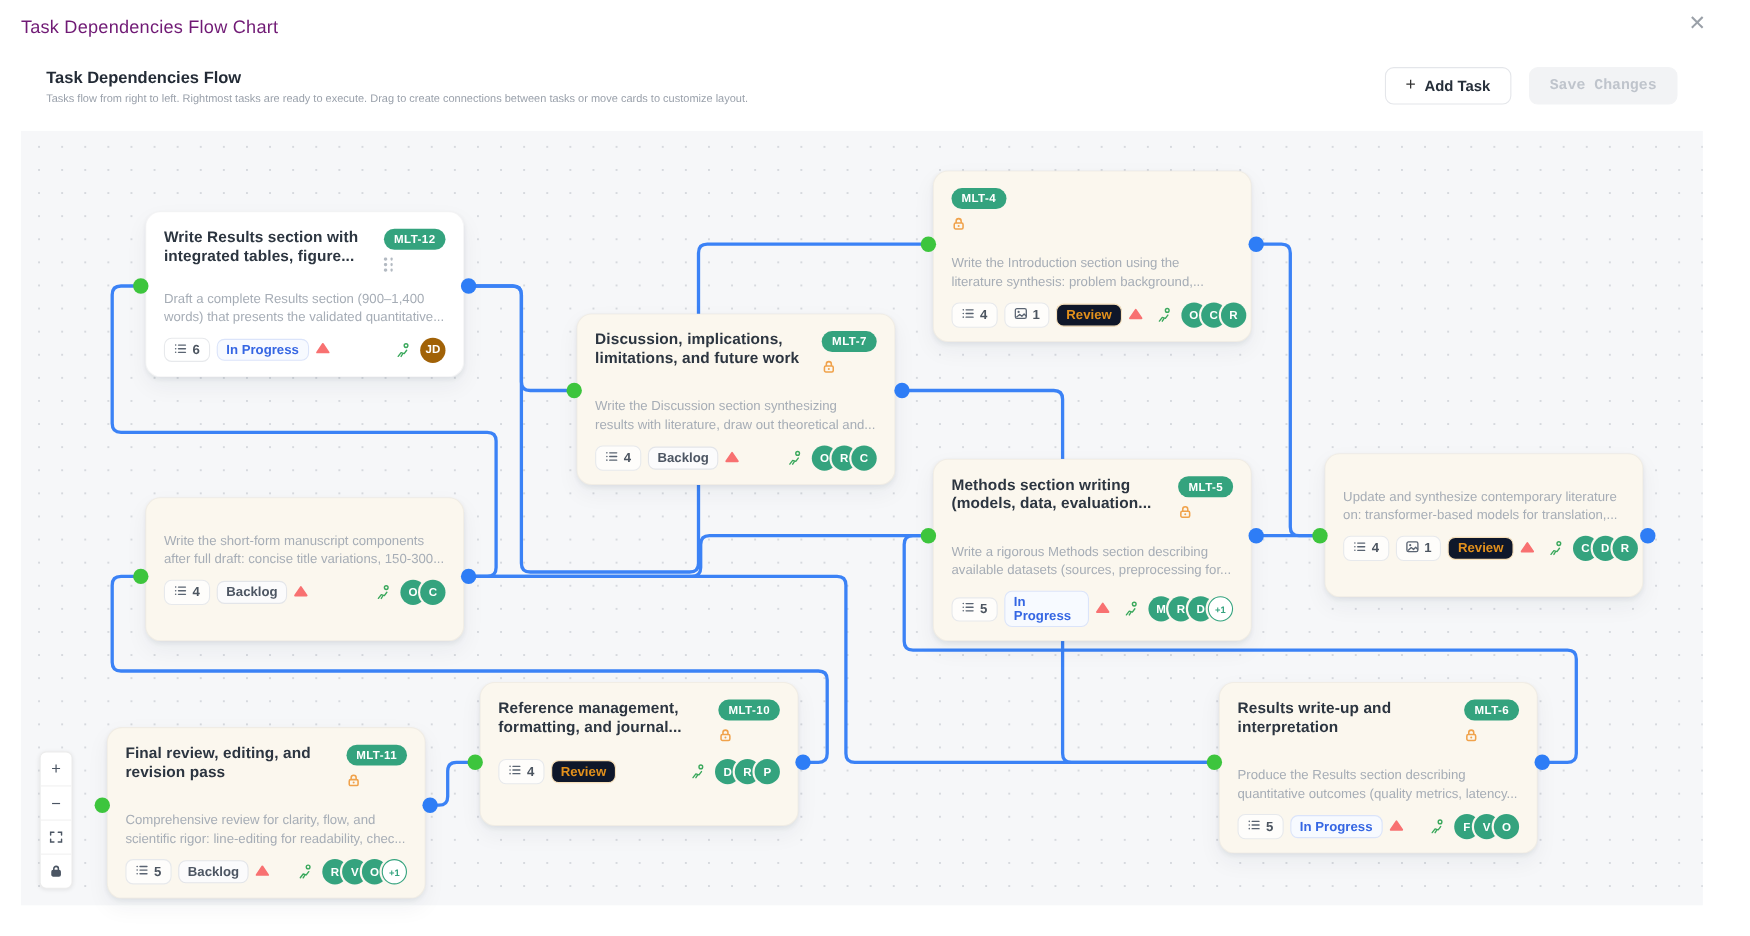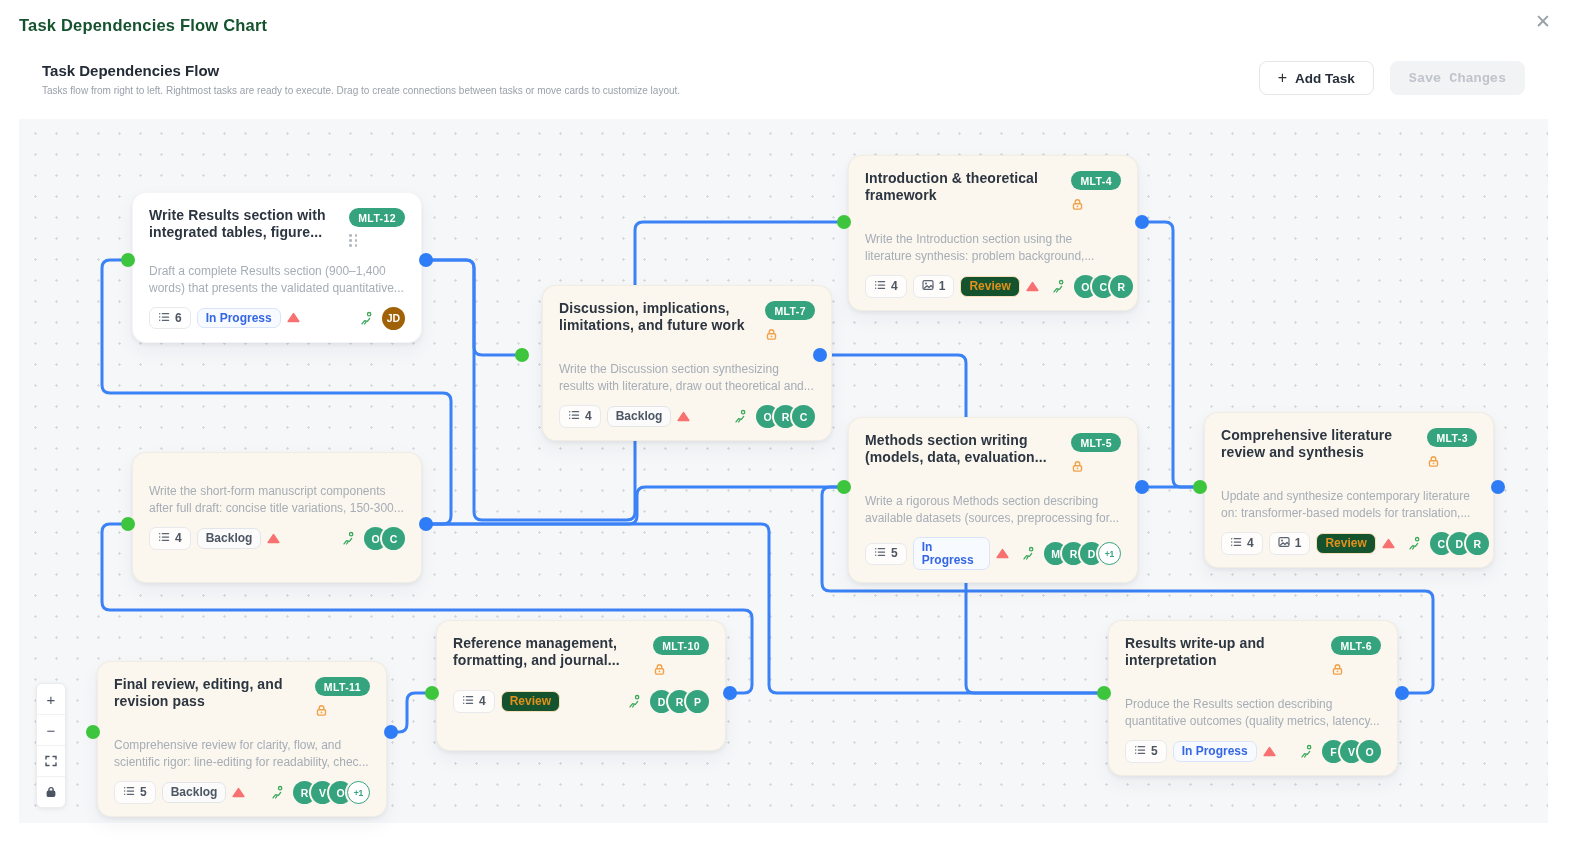--- a/index.html
+++ b/index.html
@@ -1,20 +1,20 @@
 <!DOCTYPE html>
 <html><head>
 <meta charset="utf-8">
 <style>
   html,body{margin:0;padding:0;background:#ffffff;width:1591px;height:851px;overflow:hidden;
     font-family:"Liberation Sans", sans-serif;-webkit-font-smoothing:antialiased;}
   .page{position:relative;width:1591px;height:851px;}
 
   
-  .win-title{position:absolute;left:19px;top:16px;font-size:16.5px;font-weight:700;color:#14532d;letter-spacing:.2px;}
+  .win-title{position:absolute;left:19px;top:16px;font-size:16.5px;font-weight:400;color:#701a75;letter-spacing:.2px;}
   .close-btn{position:absolute;right:40px;top:12px;font-size:19px;color:#9aa0a8;cursor:pointer;line-height:1;font-weight:400;}
 
   
   .tb-title{position:absolute;left:42px;top:62px;font-size:15px;font-weight:700;color:#232b36;}
   .tb-sub{position:absolute;left:42px;top:85px;font-size:10px;color:#9aa1ab;}
   .btn-row{position:absolute;right:66px;top:61px;display:flex;gap:16px;}
   .btn{height:34px;display:flex;align-items:center;gap:8px;padding:0 18px;border:1px solid #e4e6ea;border-radius:8px;
     background:#fff;font-size:13.5px;font-weight:600;color:#262f3a;cursor:pointer;box-sizing:border-box;}
   .btn .plus{font-size:16px;font-weight:400;color:#333;}
   .btn.disabled{background:#f2f3f5;border-color:#f2f3f5;color:#bfc4cc;cursor:default;font-family:Liberation Mono, monospace;}
@@ -32,21 +32,21 @@
   .card.cream{background:#fbf7ee;}
   .card-head{display:flex;align-items:flex-start;gap:8px;}
   .card-title{flex:1;font-size:14px;line-height:1.22;font-weight:700;color:#2c3540;letter-spacing:.1px;}
   .card-meta{display:flex;align-items:flex-start;gap:7px;margin-top:1px;flex-shrink:0;flex-direction:column;}
   .badge{background:#34a37e;color:#fff;font-size:10.5px;font-weight:700;letter-spacing:.4px;padding:3.5px 9px;border-radius:10px;white-space:nowrap;}
   .card-desc{margin-top:16px;font-size:12px;line-height:1.42;color:#a6adb6;max-height:35px;overflow:hidden;}
   .card-foot{margin-top:10px;display:flex;align-items:center;gap:6px;}
   .chip{display:inline-flex;align-items:center;gap:5px;border:1px solid #e7e9ec;background:rgba(255,255,255,.75);
     border-radius:7px;padding:2.5px 8px;font-size:12px;font-weight:600;color:#4c5560;line-height:1.1;}
   .chip.st-in-progress{color:#3566e3;border-color:#dbe4fa;background:#f7faff;}
-  .chip.st-review{color:#e2901c;border-color:#f6e0bc;background:#14532d;}
+  .chip.st-review{color:#e2901c;border-color:#f6e0bc;background:#0f172a;}
   .chip.st-backlog{color:#4d5663;border-color:#e3e5e9;background:#fbfbfc;}
   .spacer{flex:1;}
   .avgroup{display:flex;align-items:center;}
   .av{width:23px;height:23px;border-radius:50%;background:#34a37e;color:#fff;font-size:10.5px;font-weight:700;
     display:flex;align-items:center;justify-content:center;margin-left:-5px;box-shadow:0 0 0 2px #fff;}
   .cream .av{box-shadow:0 0 0 2px #fbf7ee;}
   .av.plus{background:#fff;color:#34a37e;border:1.6px solid #34a37e;box-sizing:border-box;font-size:8.5px;}
   .assign-ic{margin-right:7px;display:flex;}
   .dots{display:grid;grid-template-columns:3px 3px;grid-gap:2.5px;cursor:grab;}
   .dots i{width:2.6px;height:2.6px;border-radius:50%;background:#b3bac2;}
@@ -139,21 +139,20 @@
                 </g>
               </svg>
             </span>
             <span class="avgroup">
               <span class="av" style="background: #a16207;">JD</span>
             </span>
           </div>
         </div>
         <div class="card cream" style="left: 829px; top: 36px;">
           <div class="card-head">
-            <div class="card-title">Introduction &amp; theoretical framework</div>
             <div class="card-meta">
               <span class="badge">MLT-4</span>
               <span><svg width="13" height="13" viewBox="0 0 12 12">
                   <g fill="none" stroke="#f0a24b" stroke-width="1.3">
                     <rect x="2.3" y="5.3" width="7.4" height="5" rx="1.2"></rect>
                     <path d="M3.9 5.3 V3.7 a2.1 2.1 0 0 1 4.2 0 V5.3"></path>
                     <circle cx="6" cy="7.8" r=".85" fill="#f0a24b" stroke="none"></circle>
                   </g>
                 </svg></span>
             </div>
@@ -197,21 +196,21 @@
                 </g>
               </svg>
             </span>
             <span class="avgroup">
               <span class="av">O</span>
               <span class="av">C</span>
               <span class="av">R</span>
             </span>
           </div>
         </div>
-        <div class="card cream" style="left: 523px; top: 166px;">
+        <div class="card cream" style="left: 505px; top: 166px;">
           <div class="card-head">
             <div class="card-title">Discussion, implications, limitations, and future work</div>
             <div class="card-meta">
               <span class="badge">MLT-7</span>
               <span><svg width="13" height="13" viewBox="0 0 12 12">
                   <g fill="none" stroke="#f0a24b" stroke-width="1.3">
                     <rect x="2.3" y="5.3" width="7.4" height="5" rx="1.2"></rect>
                     <path d="M3.9 5.3 V3.7 a2.1 2.1 0 0 1 4.2 0 V5.3"></path>
                     <circle cx="6" cy="7.8" r=".85" fill="#f0a24b" stroke="none"></circle>
                   </g>
@@ -335,33 +334,20 @@
             </span>
             <span class="avgroup">
               <span class="av">M</span>
               <span class="av">R</span>
               <span class="av">D</span>
               <span class="av plus">+1</span>
             </span>
           </div>
         </div>
         <div class="card cream" style="left: 1185px; top: 293px;">
-          <div class="card-head">
-            <div class="card-title">Comprehensive literature review and synthesis</div>
-            <div class="card-meta">
-              <span class="badge">MLT-3</span>
-              <span><svg width="13" height="13" viewBox="0 0 12 12">
-                  <g fill="none" stroke="#f0a24b" stroke-width="1.3">
-                    <rect x="2.3" y="5.3" width="7.4" height="5" rx="1.2"></rect>
-                    <path d="M3.9 5.3 V3.7 a2.1 2.1 0 0 1 4.2 0 V5.3"></path>
-                    <circle cx="6" cy="7.8" r=".85" fill="#f0a24b" stroke="none"></circle>
-                  </g>
-                </svg></span>
-            </div>
-          </div>
           <div class="card-desc">Update and synthesize contemporary literature on: transformer-based models for translation,...</div>
           <div class="card-foot">
             <span class="chip">
               <span><svg width="12" height="12" viewBox="0 0 12 12">
                   <g stroke="#5a6472" stroke-width="1.25" stroke-linecap="round" fill="#5a6472">
                     <line x1="4.3" y1="2.7" x2="10.6" y2="2.7"></line>
                     <line x1="4.3" y1="6" x2="10.6" y2="6"></line>
                     <line x1="4.3" y1="9.3" x2="10.6" y2="9.3"></line>
                     <circle cx="1.7" cy="2.7" r=".7" stroke="none"></circle>
                     <circle cx="1.7" cy="6" r=".7" stroke="none"></circle>

